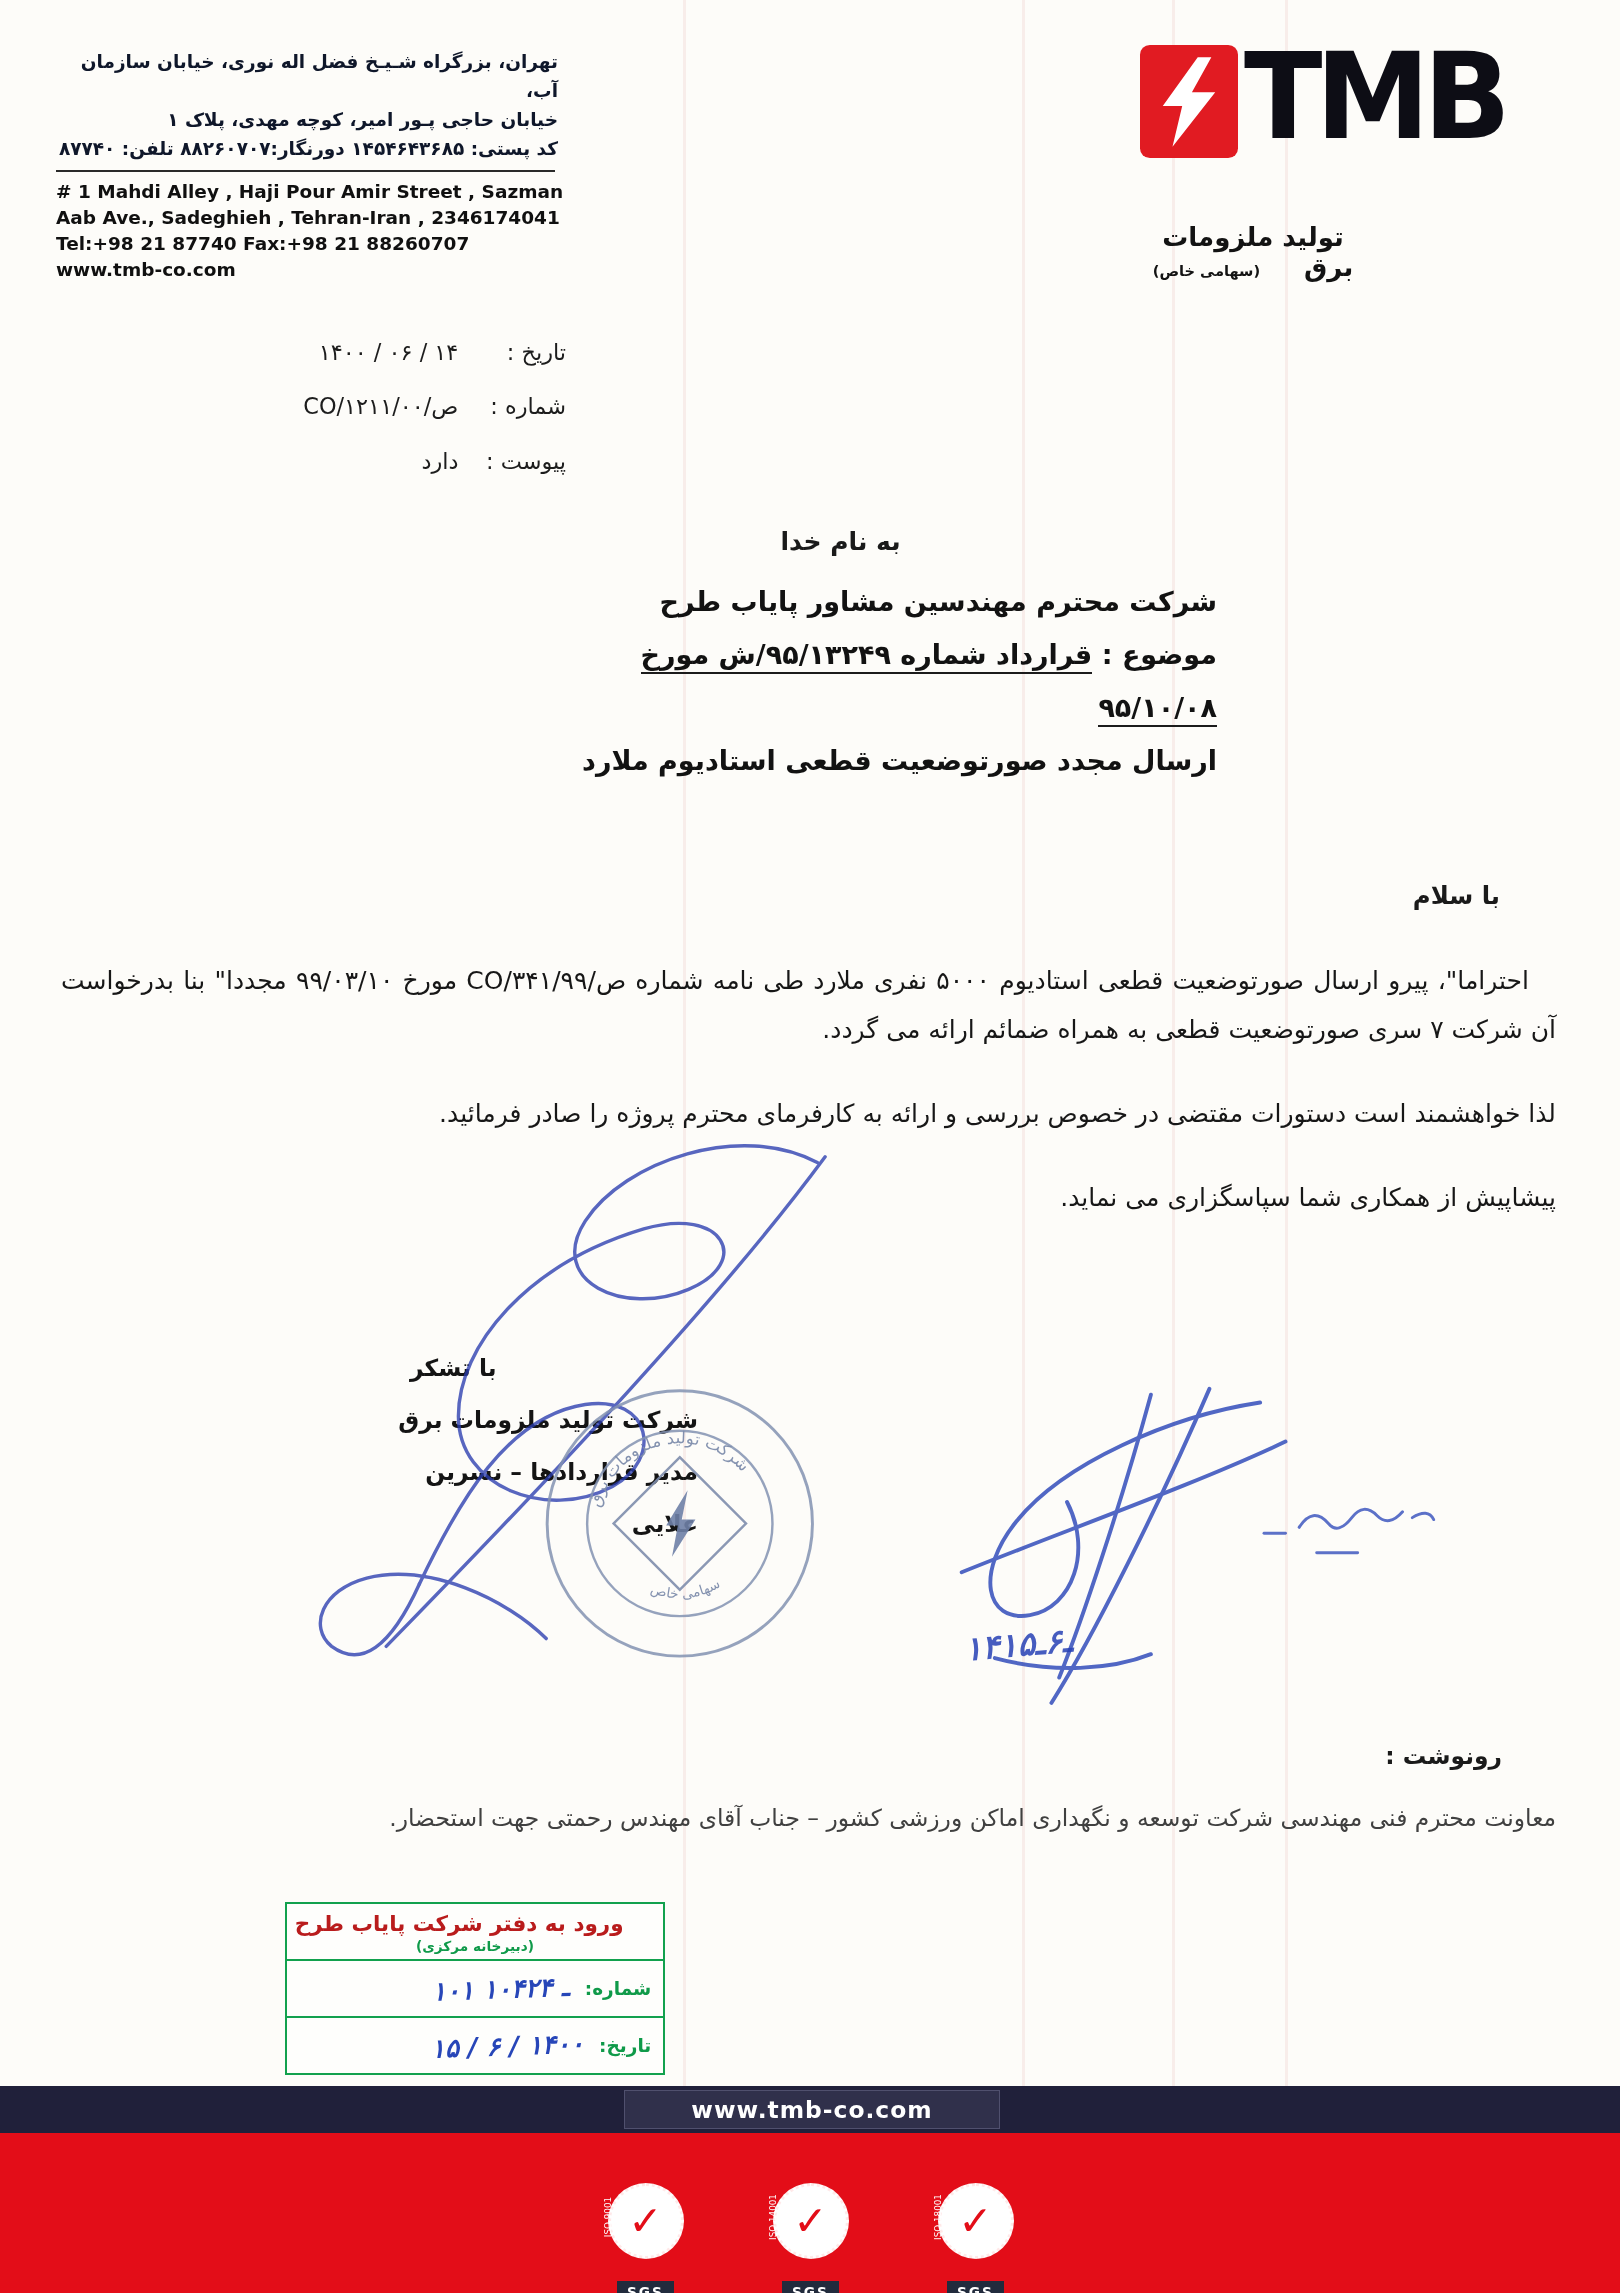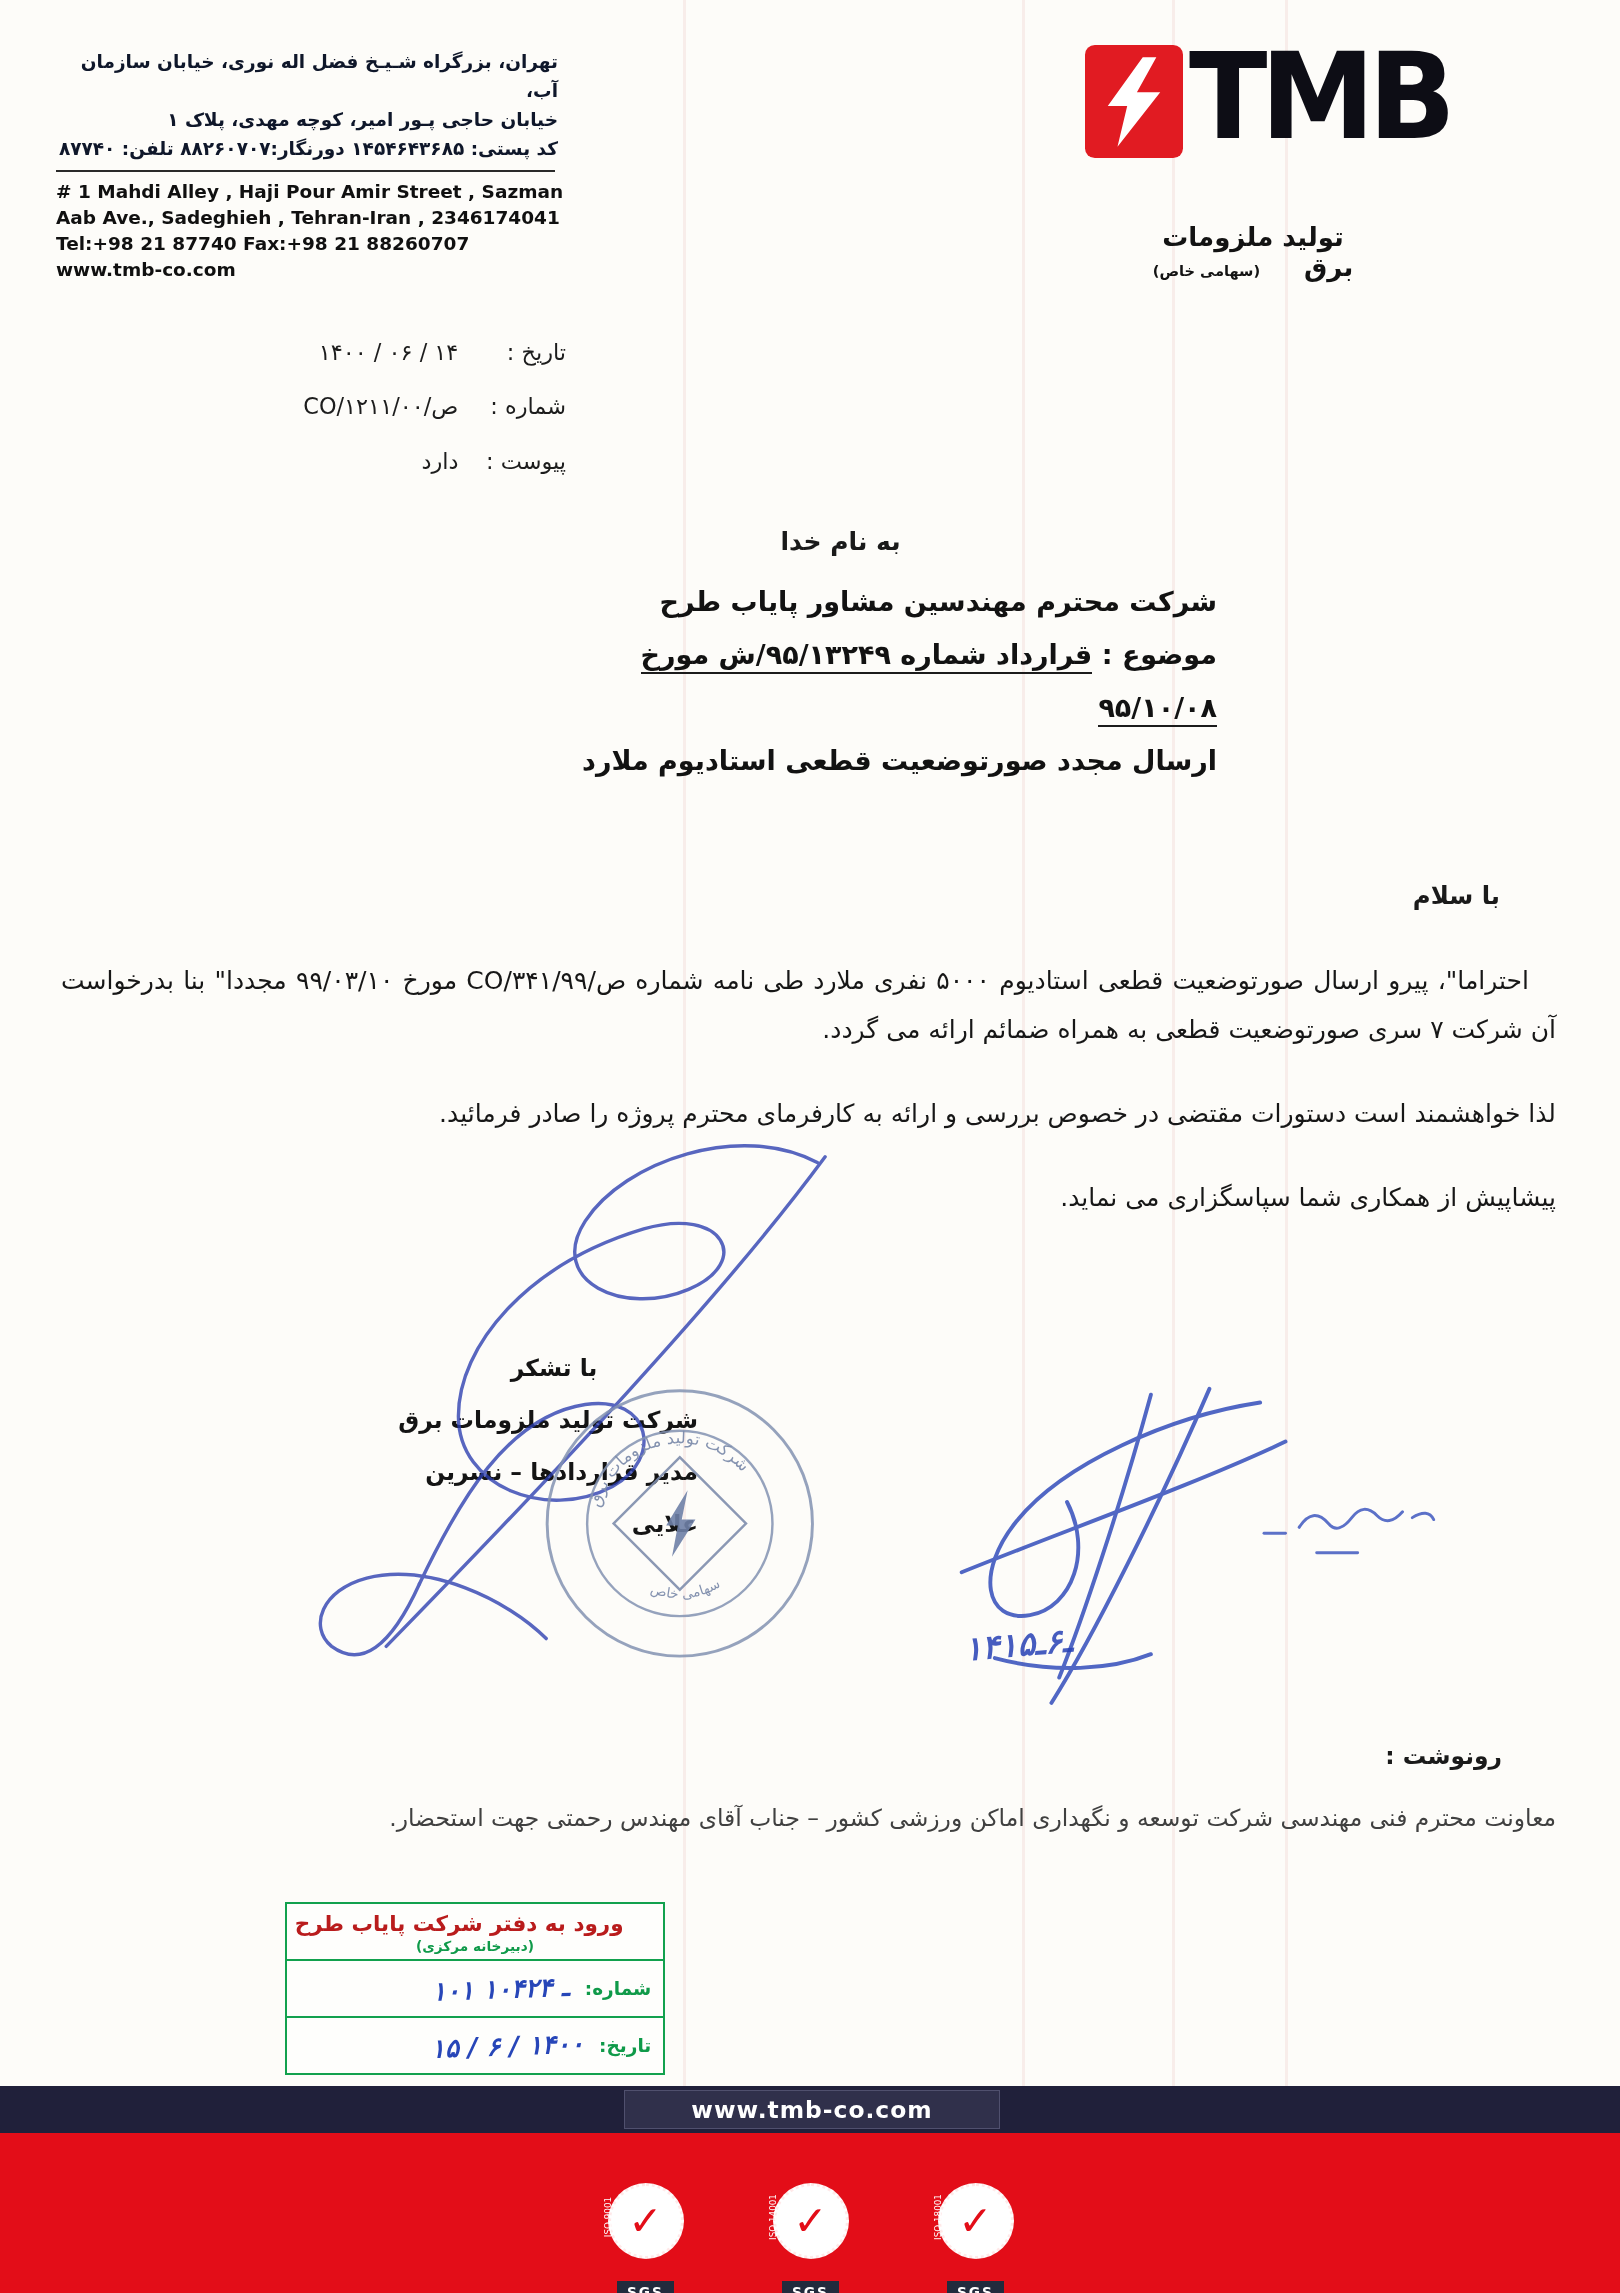--- a/index.html
+++ b/index.html
@@ -8,21 +8,21 @@
     background:#fdfcf9;overflow:hidden;
     font-family:"DejaVu Sans", sans-serif;color:#1a1a1a;
   }
   .scanline{position:absolute;top:0;bottom:0;width:2.9px;background:rgba(214,140,140,.13);pointer-events:none;}
 
   
   .addr-fa{position:absolute;left:56px;top:47px;width:502px;direction:rtl;text-align:right;
     font-size:18.5px;font-weight:bold;line-height:29px;color:#0f172a;}
   .addr-divider{position:absolute;left:56px;top:170px;width:499px;border-top:2.9px solid #2a2a2a;}
   .addr-en{position:absolute;left:56px;top:179px;font-size:18.5px;font-weight:bold;line-height:26px;color:#101010;}
-  .logo{position:absolute;left:1085px;top:45px;display:flex;align-items:flex-start;gap:5.9px;}
+  .logo{position:absolute;left:1140px;top:45px;display:flex;align-items:flex-start;gap:5.9px;}
   .logo-mark{width:98px;height:113px;background:#e11b22;border-radius:9.8px;display:flex;align-items:center;justify-content:center;}
   .logo-text{font-size:115px;font-weight:900;letter-spacing:-6.8px;line-height:103px;color:#0d0d15;transform:scaleY(1.04);}
   .logo-sub{position:absolute;left:1085px;top:222px;width:336px;direction:rtl;text-align:center;color:#131313;}
   .logo-sub .big{font-size:26px;font-weight:bold;margin-left:44px;}
   .logo-sub .small{font-size:14.6px;font-weight:bold;}
 
   
   .meta{position:absolute;left:244px;top:336px;width:322px;direction:rtl;font-size:22.4px;color:#1d1d1d;}
   .meta-row{display:flex;gap:17.6px;align-items:baseline;margin-bottom:22.4px;line-height:32px;}
   .meta-label{min-width:90px;}
@@ -39,21 +39,21 @@
 
   
   .body{position:absolute;left:61px;top:956px;width:1495px;direction:rtl;text-align:justify;
     font-size:25px;line-height:49px;color:#171717;}
   .body p{margin:0 0 35px 0;}
   .body p.first{text-indent:27px;}
 
   
   .sigblock{position:absolute;left:371px;top:1342px;width:327px;direction:rtl;text-align:right;
     font-size:23.4px;font-weight:bold;line-height:52px;color:#141414;}
-  .sigblock .l1{padding-left:39px;text-align:center;}
+  .sigblock .l1{padding-left:39px;text-align:left;}
   .hwdate{position:absolute;left:964px;top:1625px;color:#2741b5;font-size:33px;font-style:italic;
     font-weight:bold;transform:rotate(-5deg);opacity:.85;direction:ltr;}
 
   
   .cc-label{position:absolute;left:1380px;top:1742px;width:122px;direction:rtl;font-size:23.4px;font-weight:bold;}
   .cc-line{position:absolute;left:144px;top:1804px;width:1412px;direction:rtl;text-align:right;font-size:23.4px;color:#404040;}
 
   
   .gstamp{position:absolute;left:285px;top:1902px;width:380px;border:2.9px solid #12a14e;
     background:rgba(255,255,255,.55);direction:rtl;box-sizing:border-box;}

